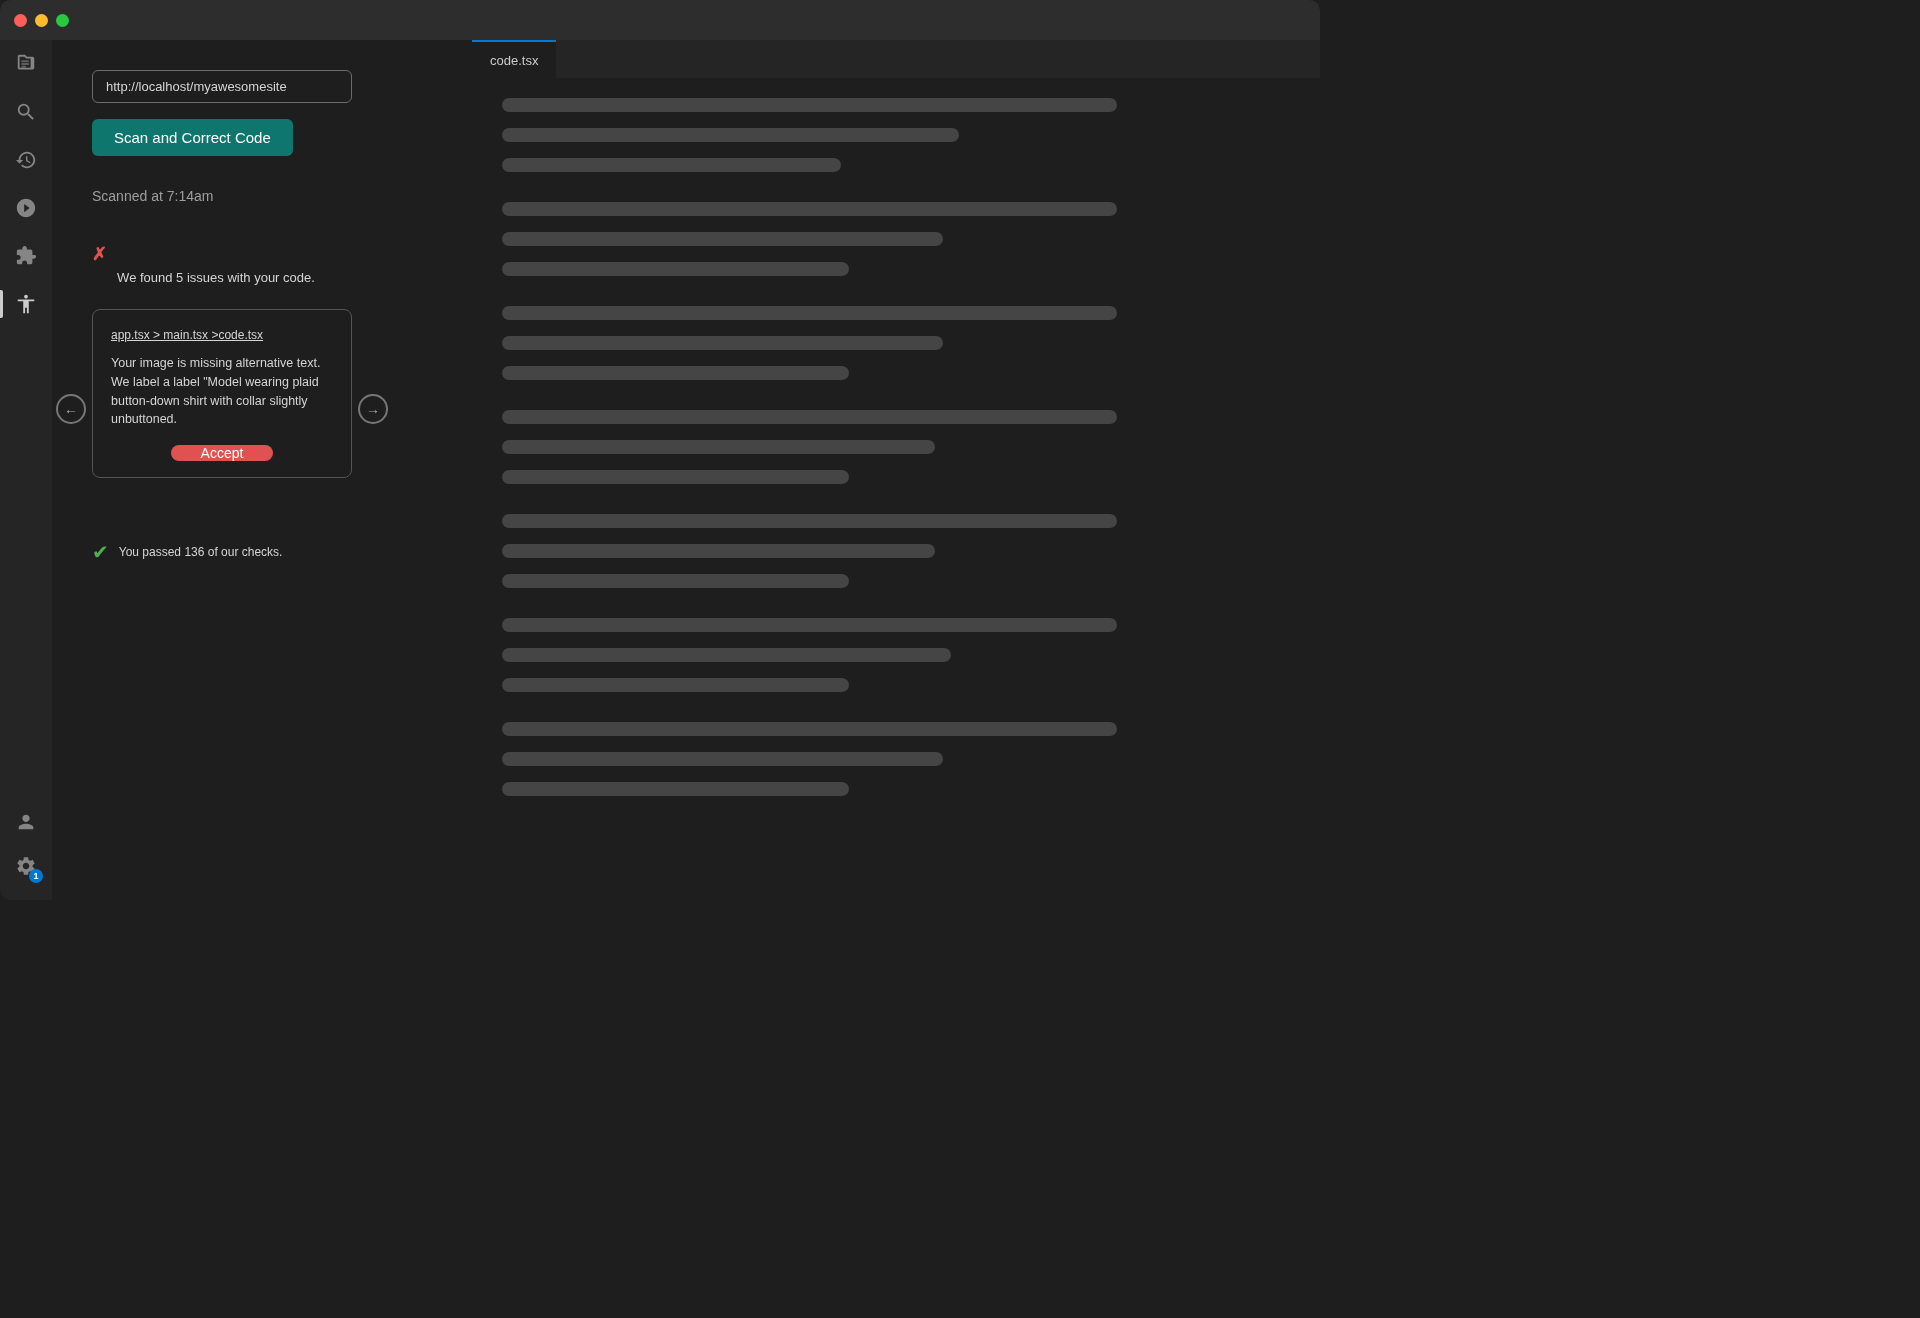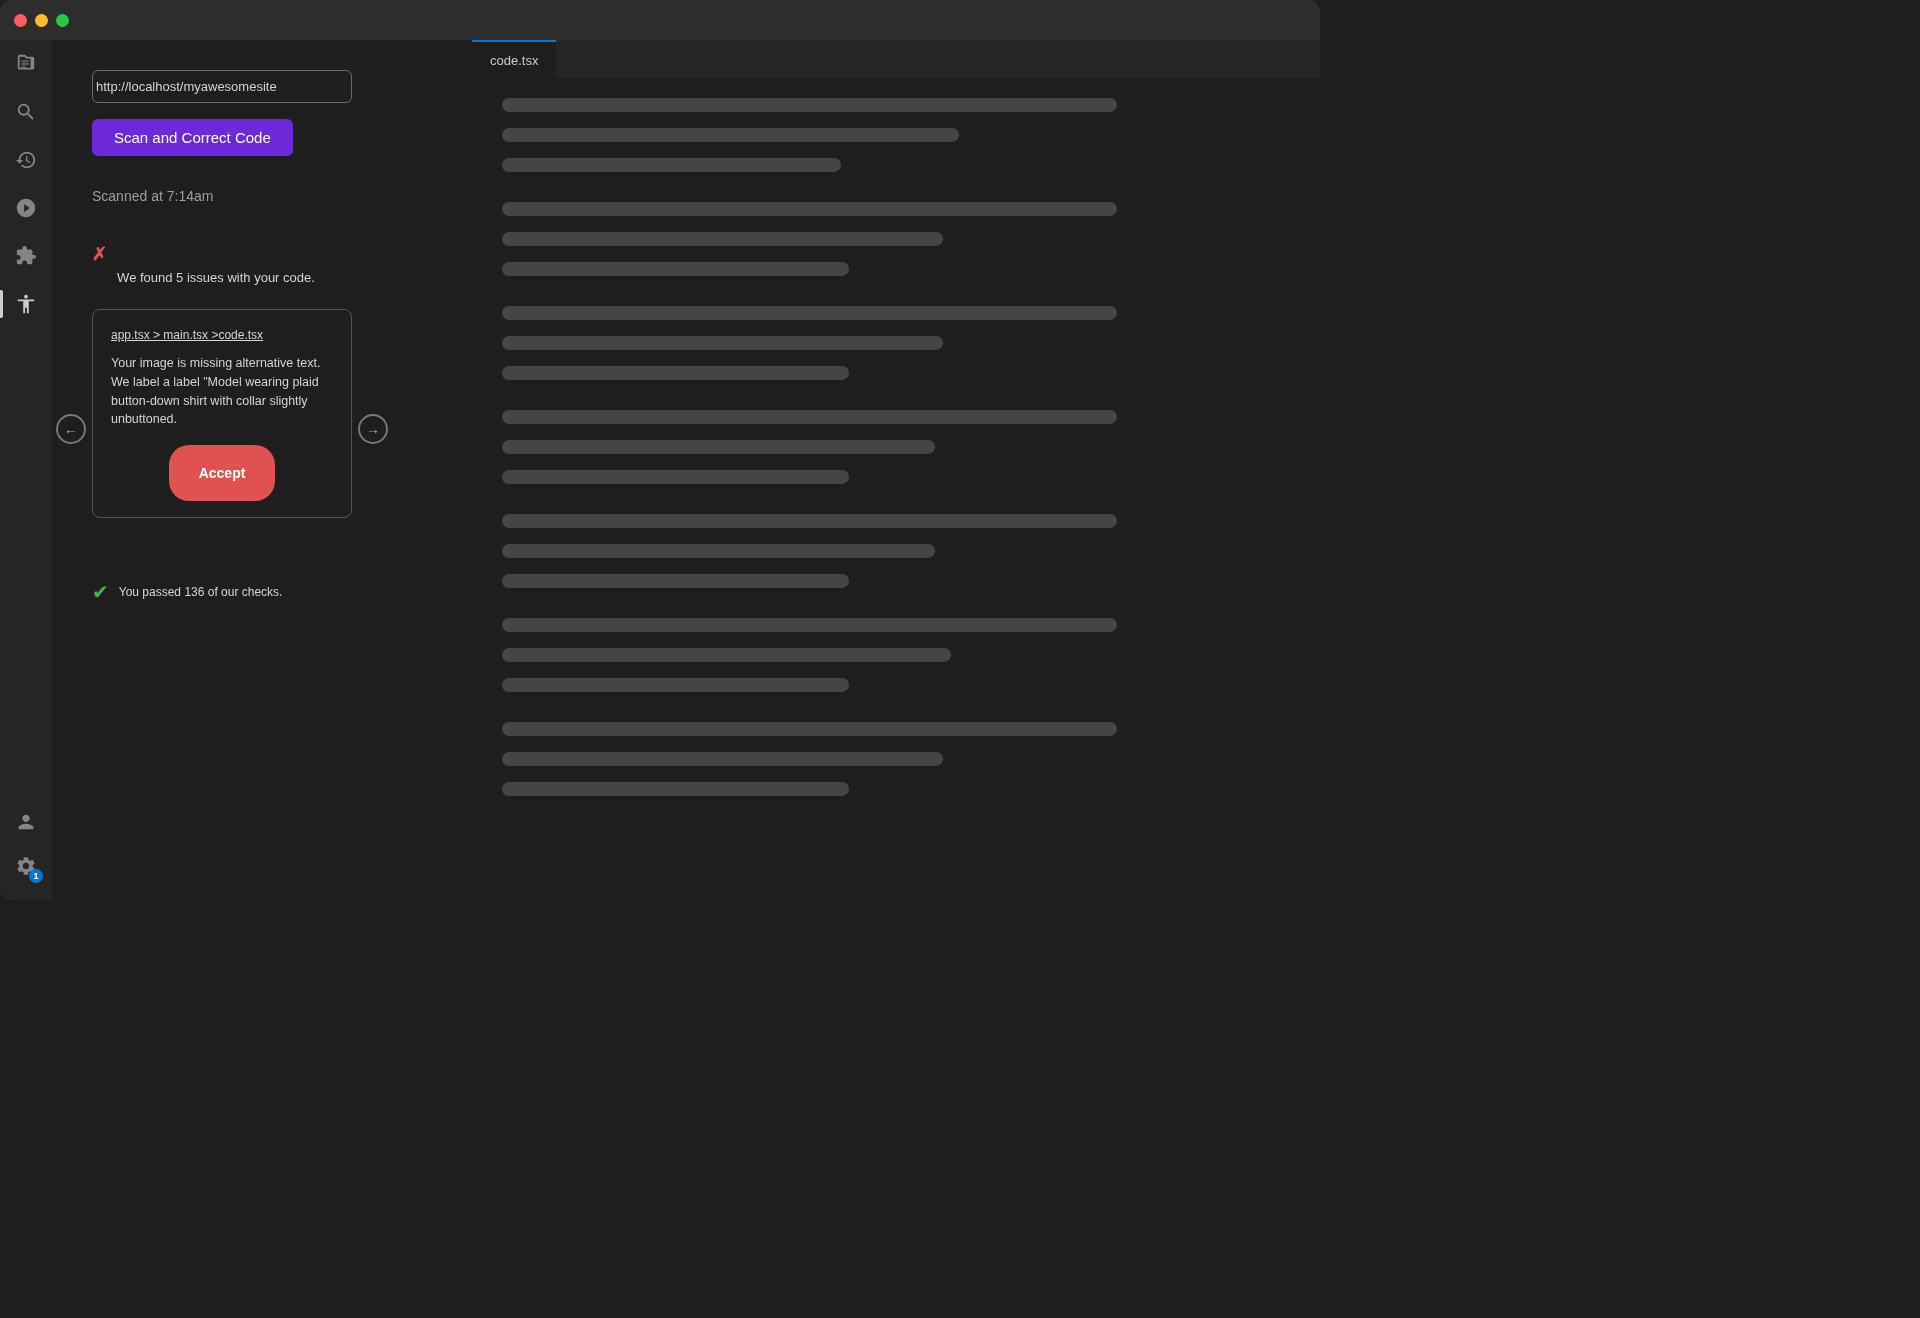--- a/index.html
+++ b/index.html
@@ -101,33 +101,33 @@
     
     .left-panel {
       width: 420px;
       background: #1e1e1e;
       padding: 30px 40px;
       overflow-y: auto;
     }
 
     .url-input {
       width: 260px;
-      padding: 8px 3px;
+      padding: 8px 13px;
       background: transparent;
       border: 1.5px solid #6b6b6b;
       border-radius: 6px;
       color: #d4d4d4;
       font-size: 13px;
       outline: none;
       margin-bottom: 16px;
       display: block;
     }
 
     .scan-button {
-      background: #6d28d9;
+      background: #0f766e;
       color: white;
       border: none;
       padding: 10px 22px;
       border-radius: 6px;
       font-size: 15px;
       font-weight: 500;
       cursor: pointer;
       margin-bottom: 32px;
     }
 
@@ -182,24 +182,24 @@
       color: #d4d4d4;
       font-size: 12.5px;
       line-height: 1.5;
       margin-bottom: 16px;
     }
 
     .accept-button {
       background: #e05252;
       color: white;
       border: none;
-      padding: 20px 30px;
+      padding: 0 30px;
       border-radius: 20px;
       font-size: 14px;
-      font-weight: 700;
+      font-weight: 400;
       cursor: pointer;
       display: block;
       margin: 0 auto;
     }
 
     
     .nav-arrows {
       position: absolute;
       left: -36px;
       top: 50%;

